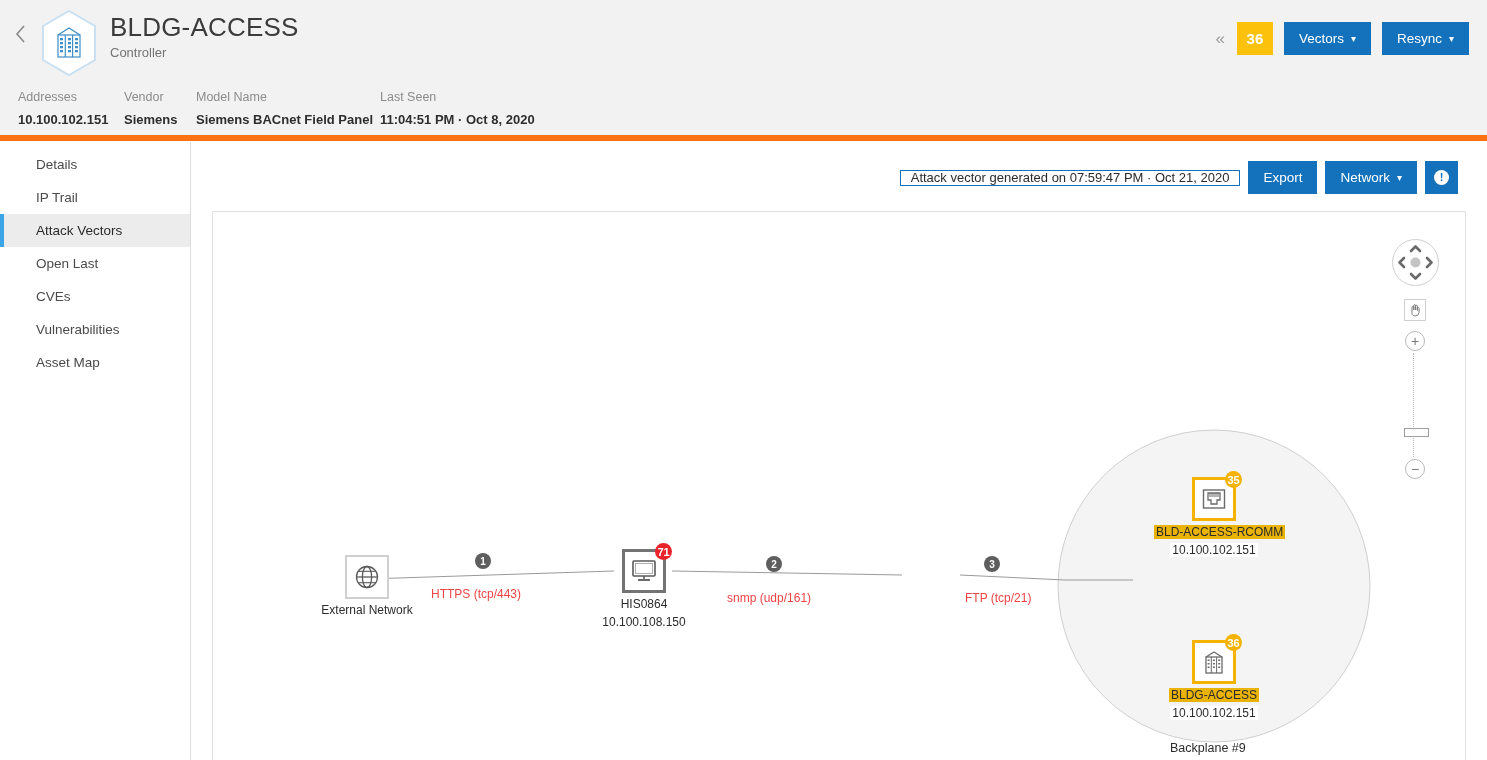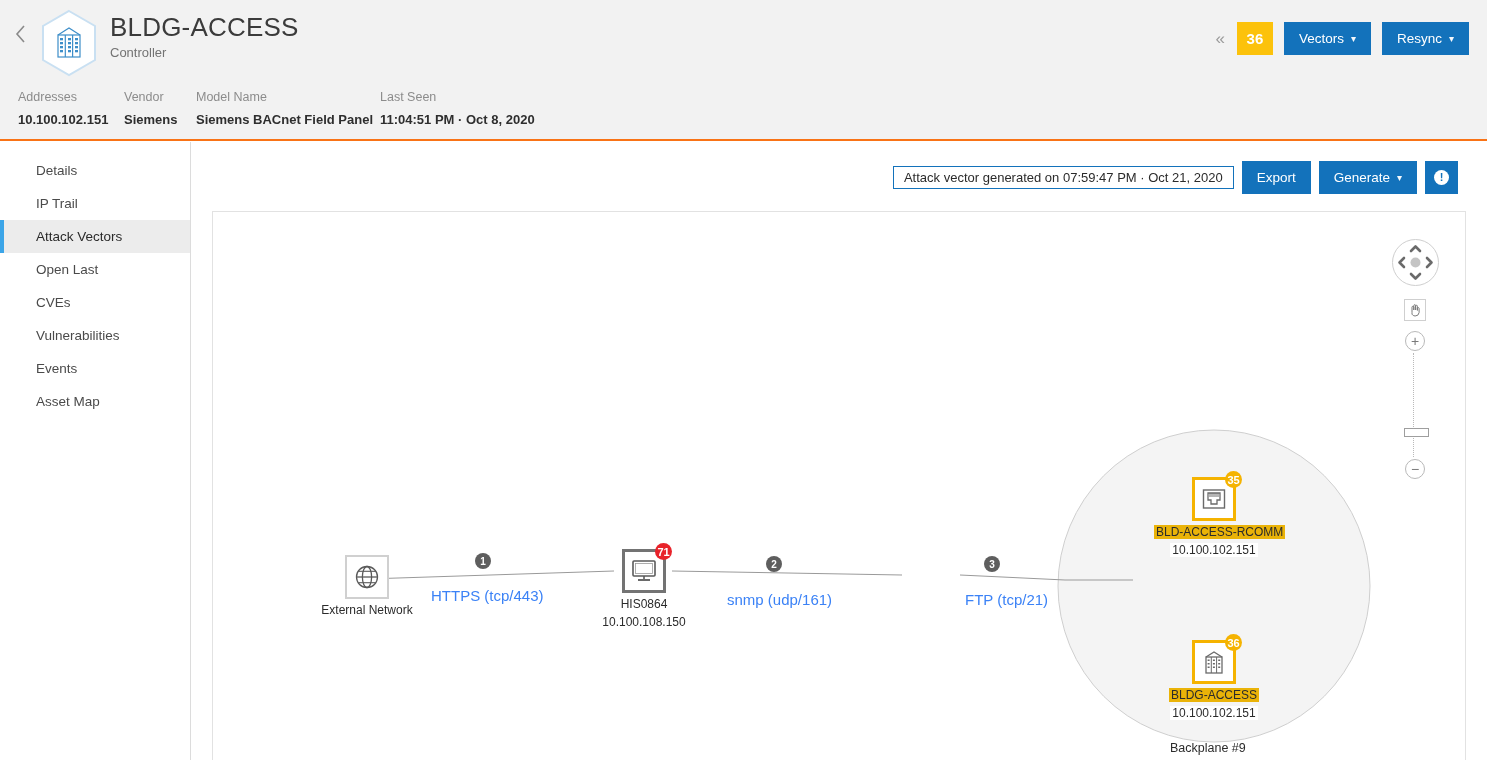--- a/index.html
+++ b/index.html
@@ -41,51 +41,51 @@
   .btn-blue {
     background:#1372bb; color:#fff; font-size:13.5px; height:33px;
     display:flex; align-items:center; justify-content:center; gap:7px;
     padding:0 15px; cursor:pointer; white-space:nowrap;
   }
   .caret { font-size:10px; opacity:.95; }
 
   
   .meta {
     position:absolute; left:0; top:84px; width:1487px; height:57px;
-    background:#f2f2f2; border-bottom:2px solid #f97316;
+    background:#f2f2f2; border-bottom:6px solid #f97316;
   }
   .meta-row { position:absolute; display:flex; }
   .meta-head { top:6px; left:18px; }
   .meta-val  { top:28px; left:18px; }
   .meta-head .cell { font-size:12.5px; color:#8c8c8c; }
   .meta-val  .cell { font-size:13px; color:#2e2e2e; font-weight:bold; }
   .c1 { width:106px; } .c2 { width:72px; } .c3 { width:184px; } .c4 { width:230px; }
 
   
   .sidebar {
     position:absolute; left:0; top:142px; width:191px; height:618px;
     background:#ffffff; border-right:1px solid #dcdcdc;
-    padding-top:12px;
+    padding-top:6px;
   }
   .side-item {
     height:33px; display:flex; align-items:center;
     padding-left:36px; font-size:13.5px; color:#4a4a4a; cursor:pointer;
     position:relative;
   }
   .side-item.active { background:#ececec; color:#2b2b2b; }
   .side-item.active::before {
     content:""; position:absolute; left:0; top:0; width:4px; height:33px; background:#3ca5e8;
   }
 
   
   .content { position:absolute; left:191px; top:142px; width:1296px; height:618px; background:#fff; }
 
   .toolbar { position:absolute; right:29px; top:19px; display:flex; align-items:center; gap:8px; }
   .vector-field {
-    height:23px; border:1px solid #1372bb; background:#fff;
+    height:16px; border:1px solid #1372bb; background:#fff;
     display:flex; align-items:center; padding:0 10px;
     font-size:13px; color:#2b2b2b; white-space:nowrap;
   }
   .icon-btn {
     width:33px; height:33px; background:#1372bb; display:flex;
     align-items:center; justify-content:center; cursor:pointer;
   }
   .info-glyph {
     width:15px; height:15px; border-radius:50%; background:#fff; color:#1372bb;
     font-size:11px; font-weight:bold; display:flex; align-items:center; justify-content:center;
@@ -127,21 +127,21 @@
   .node-ip { font-size:12px; color:#2b2b2b; line-height:14px; white-space:nowrap;
              background:#fff; display:inline-block; padding:0 2px; }
   .node-ip.plain { background:transparent; }
 
   .link-num {
     position:absolute; width:16px; height:16px; border-radius:50%;
     background:#5e5e5e; color:#fff; font-size:10px; font-weight:bold;
     display:flex; align-items:center; justify-content:center;
   }
   .link-label {
-    position:absolute; font-size:15px; color:#3b82f6; white-space:nowrap;
+    position:absolute; font-size:12px; color:#ef4444; white-space:nowrap;
   }
   .group-label {
     position:absolute; font-size:12.5px; color:#2b2b2b; white-space:nowrap;
   }
 
   
   .map-ctrl { position:absolute; right:25px; top:27px; width:50px; }
   .compass {
     width:47px; height:47px; border-radius:50%; border:1px solid #cfcfcf;
     background:#fff; position:relative; margin:0 auto; cursor:pointer;
@@ -235,33 +235,32 @@
   </div>
 </div>
 
 <div class="sidebar">
   <div class="side-item">Details</div>
   <div class="side-item">IP Trail</div>
   <div class="side-item active">Attack Vectors</div>
   <div class="side-item">Open Last</div>
   <div class="side-item">CVEs</div>
   <div class="side-item">Vulnerabilities</div>
-  <div class="side-item">Events</div>
   <div class="side-item">Asset Map</div>
 </div>
 
 <div class="content">
 
   <div class="toolbar">
     <div class="vector-field">Attack vector generated on 07:59:47 PM · Oct 21, 2020</div>
     <div class="btn-blue">
       <span>Export</span>
     </div>
     <div class="btn-blue">
-      <span>Generate</span>
+      <span>Network</span>
       <span class="caret">▾</span>
     </div>
     <div class="icon-btn">
       <span class="info-glyph">!</span>
     </div>
   </div>
 
   <div class="canvas">
 
     <svg class="graph-svg" width="1254" height="560">

